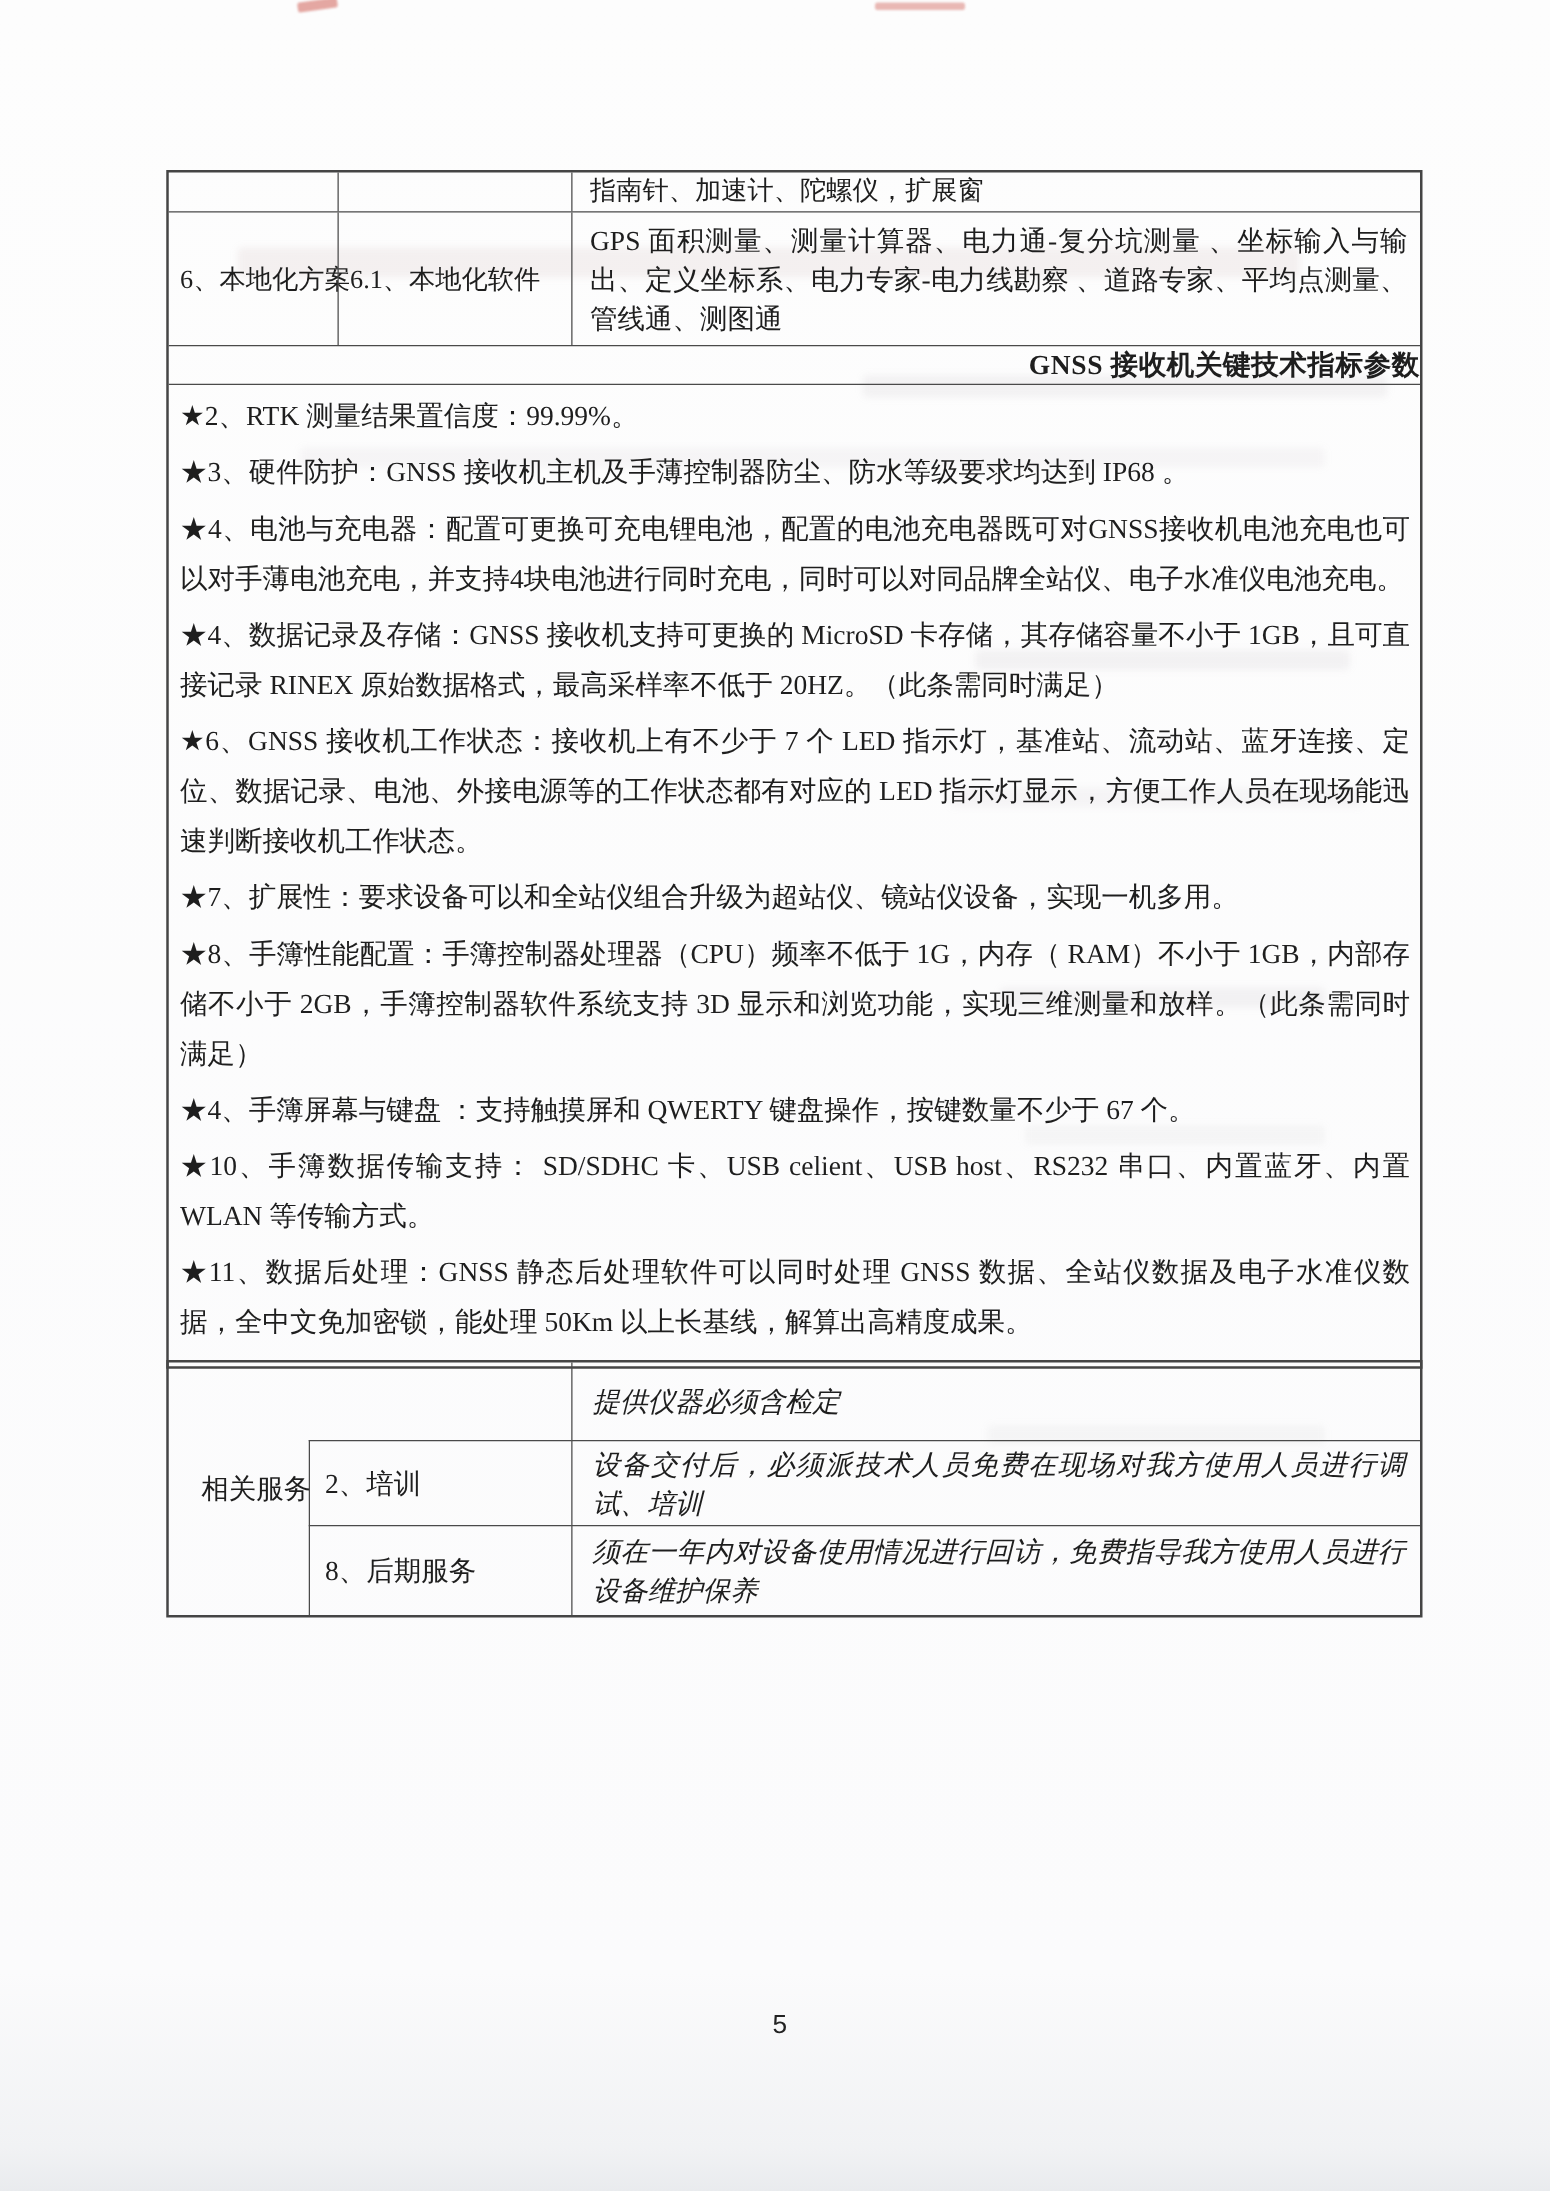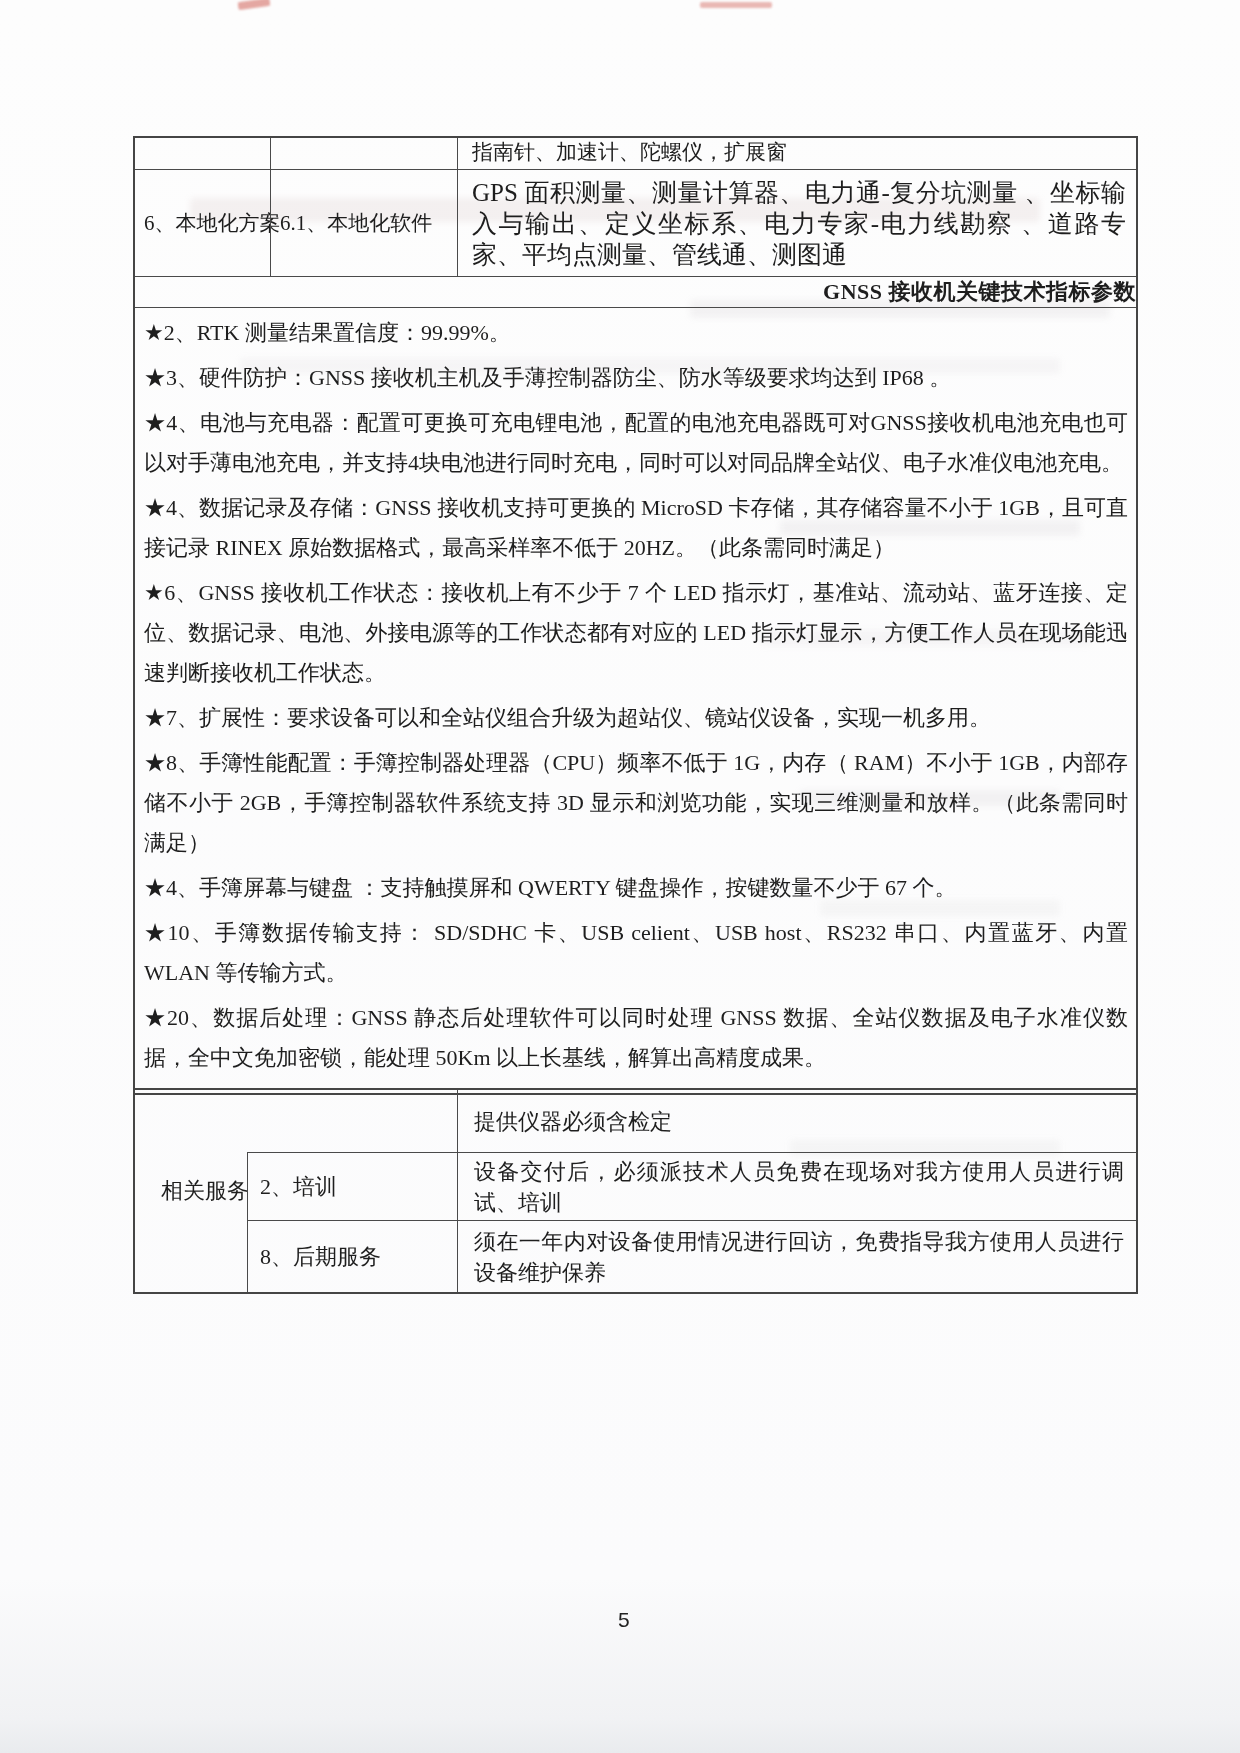--- a/index.html
+++ b/index.html
@@ -29,21 +29,21 @@
   .t1-grid { display:grid; grid-template-columns:135px 187px 1fr; }
   .t1 .cell { box-sizing:border-box; }
   .t1 .c2, .t1 .c3 { border-left:1.5px solid #4a4a4a; }
   .t1-rowA { height:31px; }
   .t1-rowA .c3 { line-height:29px; font-size:21px; padding:0 0 0 14px; white-space:nowrap; overflow:hidden; }
   .t1-rowB { border-top:1.5px solid #4a4a4a; min-height:106px; }
   .t1-rowB .c1, .t1-rowB .c2 {
     display:flex; align-items:center; font-size:21px;
     padding-left:9px; white-space:nowrap;
   }
-  .t1-rowB .c3 { font-size:25px; line-height:31px; padding:7px 10px 6px 14px; text-align:justify; }
+  .t1-rowB .c3 { font-size:22px; line-height:31px; padding:7px 10px 6px 14px; text-align:justify; }
   .t1-header {
     border-top:1.5px solid #4a4a4a;
     height:31px; line-height:30px;
     text-align:right; font-weight:bold; font-size:22px; letter-spacing:.5px;
     box-sizing:border-box;
     padding-left:16px;
   }
   .t1-spec {
     border-top:1.5px solid #4a4a4a;
     padding:5px 8px 10px 9px;
@@ -71,21 +71,21 @@
   }
   .t2 .lab {
     grid-column:2; border-left:1.5px solid #4a4a4a;
     display:flex; align-items:center; padding-left:12px; white-space:nowrap;
   }
   .t2 .desc {
     grid-column:3; border-left:1.5px solid #4a4a4a;
     padding:5px 12px 4px 16px; line-height:31px; text-align:justify;
     display:flex; align-items:center;
   }
-  .t2 .desc > span { display:block; }
+  .t2 .desc > span { display:block;font-style:italic; }
   .t2 .r2 { border-top:1.5px solid #4a4a4a; }
   .t2 .row2 { grid-row:2; }
   .t2 .row3 { grid-row:3; }
 
   .page-number {
     position:absolute; left:618px; top:1608px;
     font-family:"Liberation Sans","DejaVu Sans",sans-serif;
     font-size:21px; color:#222;
   }
 </style>
@@ -124,21 +124,21 @@
     <div class="t1-spec">
       <p>★2、RTK 测量结果置信度：99.99%。</p>
       <p>★3、硬件防护：GNSS 接收机主机及手薄控制器防尘、防水等级要求均达到 IP68 。</p>
       <p>★4、电池与充电器：配置可更换可充电锂电池，配置的电池充电器既可对GNSS接收机电池充电也可以对手薄电池充电，并支持4块电池进行同时充电，同时可以对同品牌全站仪、电子水准仪电池充电。</p>
       <p>★4、数据记录及存储：GNSS 接收机支持可更换的 MicroSD 卡存储，其存储容量不小于 1GB，且可直接记录 RINEX 原始数据格式，最高采样率不低于 20HZ。（此条需同时满足）</p>
       <p>★6、GNSS 接收机工作状态：接收机上有不少于 7 个 LED 指示灯，基准站、流动站、蓝牙连接、定位、数据记录、电池、外接电源等的工作状态都有对应的 LED 指示灯显示，方便工作人员在现场能迅速判断接收机工作状态。</p>
       <p>★7、扩展性：要求设备可以和全站仪组合升级为超站仪、镜站仪设备，实现一机多用。</p>
       <p>★8、手簿性能配置：手簿控制器处理器（CPU）频率不低于 1G，内存（ RAM）不小于 1GB，内部存储不小于 2GB，手簿控制器软件系统支持 3D 显示和浏览功能，实现三维测量和放样。（此条需同时满足）</p>
       <p>★4、手簿屏幕与键盘 ：支持触摸屏和 QWERTY 键盘操作，按键数量不少于 67 个。</p>
       <p>★10、手簿数据传输支持： SD/SDHC 卡、USB celient、USB host、RS232 串口、内置蓝牙、内置 WLAN 等传输方式。</p>
-      <p>★20、数据后处理：GNSS 静态后处理软件可以同时处理 GNSS 数据、全站仪数据及电子水准仪数据，全中文免加密锁，能处理 50Km 以上长基线，解算出高精度成果。</p>
+      <p>★11、数据后处理：GNSS 静态后处理软件可以同时处理 GNSS 数据、全站仪数据及电子水准仪数据，全中文免加密锁，能处理 50Km 以上长基线，解算出高精度成果。</p>
     </div>
   </div>
 
   <div class="t2">
     <div class="cell t2-head">相关服务</div>
 
     <div class="cell desc" style="grid-row:1;">
         <span>提供仪器必须含检定</span>
       </div>
 

